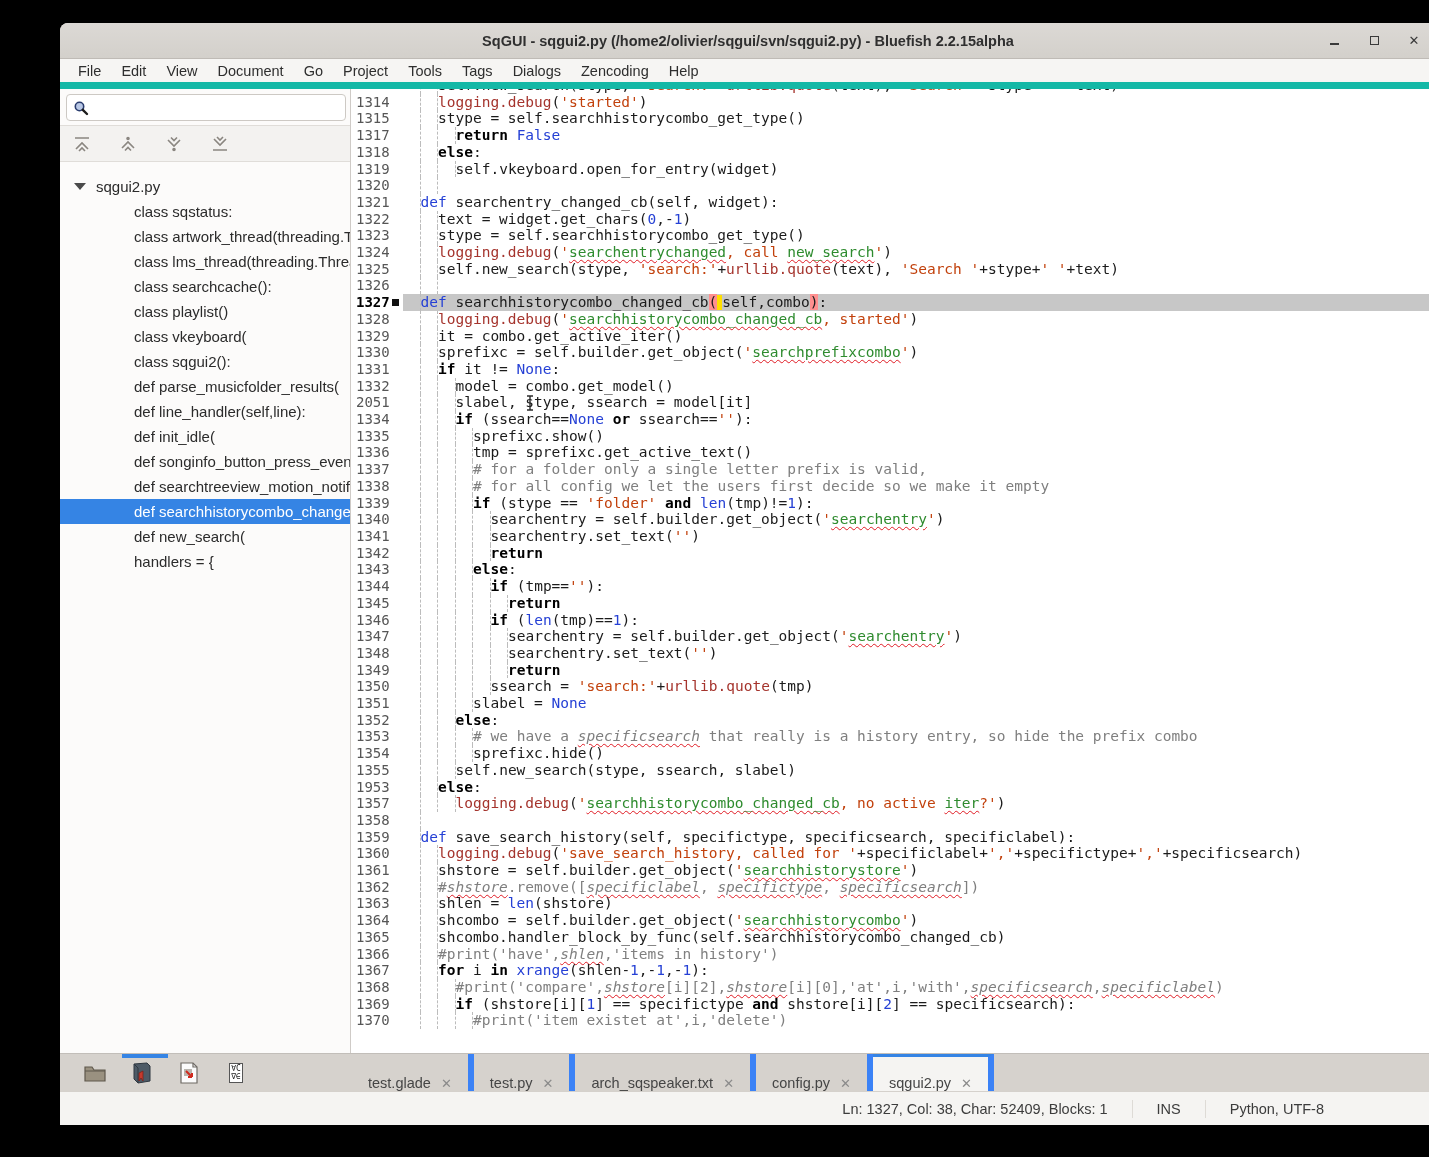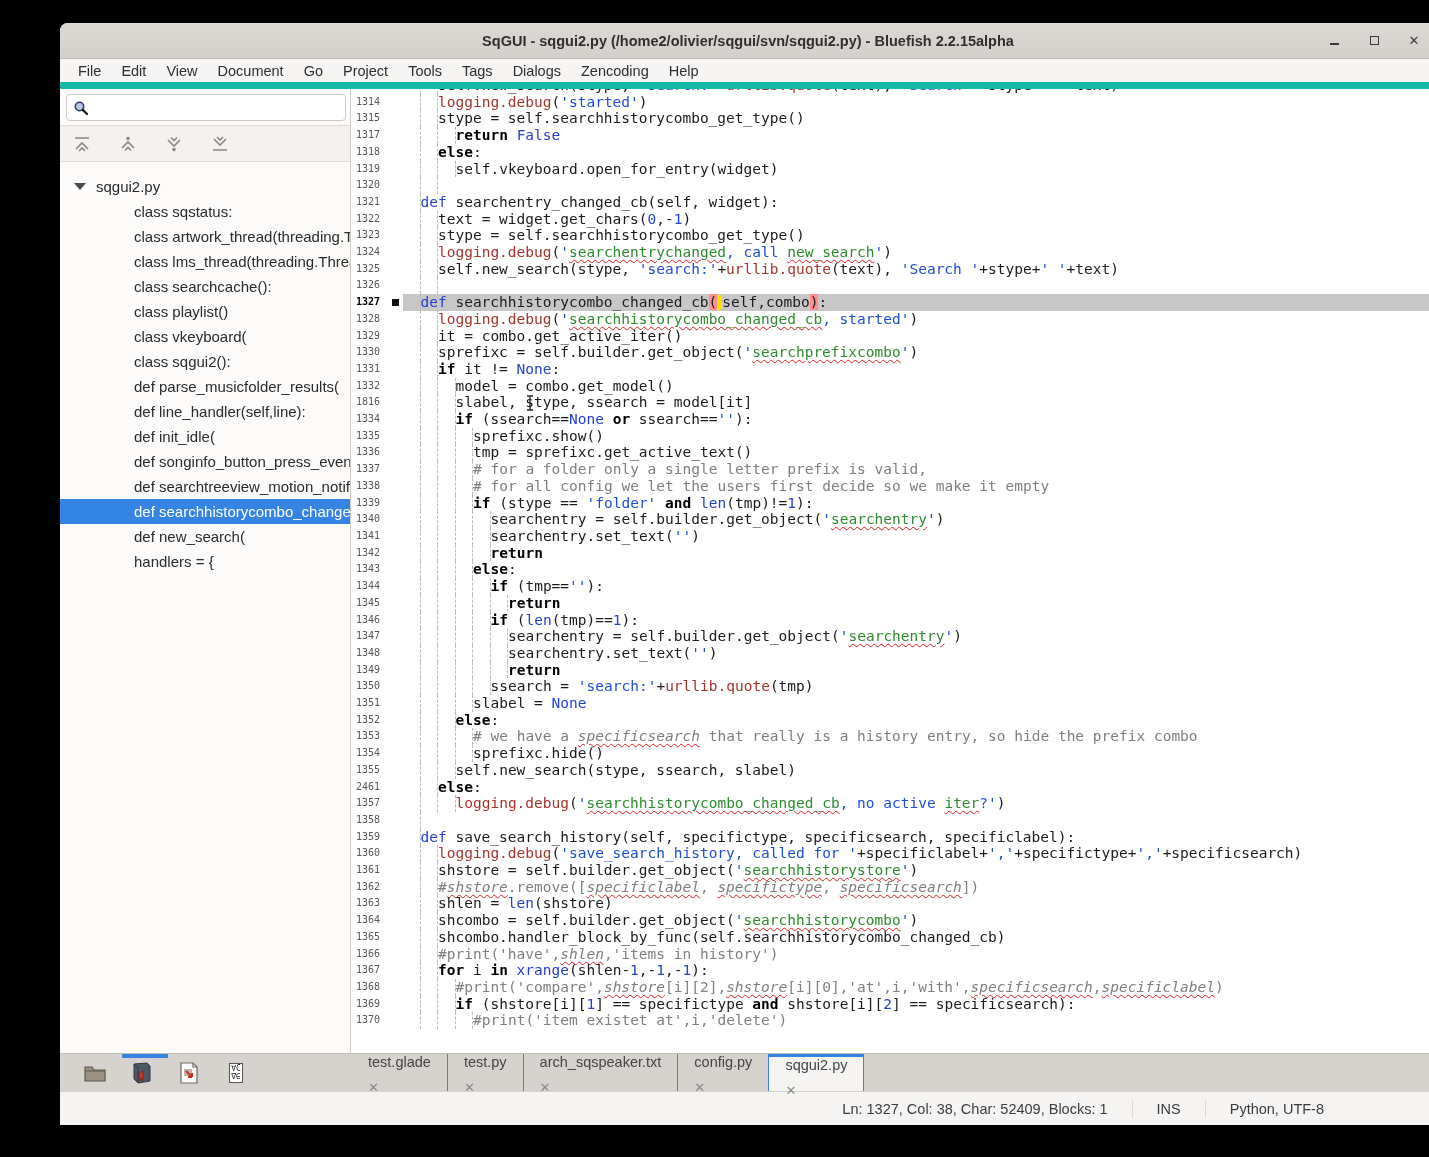--- a/index.html
+++ b/index.html
@@ -40,47 +40,47 @@
               border-top:7px solid #4a4a4a; }
   .tree-item { height:25px; line-height:25px; padding-left:74px; font-size:15px; color:#2b2b2b;
                white-space:nowrap; overflow:hidden; }
   .tree-item.sel { background:#3584e4; color:#fff; }
   
   .editor { flex:1; background:#fff; position:relative; overflow:hidden; }
   .code-lines { position:absolute; left:0; top:-12px; right:0;
                 font-family:"DejaVu Sans Mono", monospace; font-size:14.5px; }
   .line { height:16.71px; line-height:16.71px; white-space:pre; color:#1b1b1b; }
   .line.cur { background:linear-gradient(90deg, rgba(0,0,0,0) 52px, #c7c7c7 52px); }
-  .gut { display:inline-block; width:40px; padding-left:5px; color:#565656; font-size:10px; vertical-align:top; }
+  .gut { display:inline-block; width:40px; padding-left:5px; color:#565656; font-size:14px; vertical-align:top; }
   .gut.bold { font-weight:bold; color:#000; }
   .bmslot { display:inline-block; width:12px; vertical-align:top; position:relative; height:16.71px; }
   .bm { position:absolute; left:1px; top:5px; width:7px; height:7px; background:#111; }
   .ind { display:inline-block; width:17.5px; height:16.71px; vertical-align:top;
          border-right:1px dashed #bcbcbc; padding-right:3px; }
   .p { color:#1b1b1b; }
   .k { color:#000; font-weight:bold; }
   .b { color:#2540d5; }
-  .s { color:#1d4ed8; }
+  .s { color:#c2410c; }
   .su { color:#2e8b2e; text-decoration:underline wavy #e01b24 1px; text-underline-offset:2px; }
   .f { color:#a5342d; }
   .c { color:#7f7f7f; }
   .cu { color:#7f7f7f; font-style:italic; text-decoration:underline wavy #e01b24 1px; text-underline-offset:2px; }
   .br { background:#ff8f8f; }
   .cursor { display:inline-block; width:5px; height:15px; background:#ffdf00; vertical-align:middle; margin-top:-2px; }
   .ibeam { position:absolute; pointer-events:none; }
   
   .bottombar { height:38px; flex:none; display:flex; background:#d6d2cd; border-top:1px solid #c2beb9; }
   .panel-icons { width:292px; flex:none; display:flex; align-items:center; gap:21px; padding-left:22px; position:relative; }
   .panel-indicator { position:absolute; left:62px; top:0; width:46px; height:4px; background:#3584e4; }
   .pbtn { width:26px; height:26px; display:flex; align-items:center; justify-content:center; }
   .charmap-grid { font-size:8px; line-height:8px; color:#222; font-family:"DejaVu Sans Mono",monospace;
                   border:1px solid #555; padding:1px; background:#fff; }
   .tabs { flex:1; display:flex; }
-  .tab { display:flex; align-items:flex-start; gap:10px; padding:0 16px; font-size:14.5px; color:#454545;
-         border-right:1px solid #3b82f6; position:relative;flex-direction:column; }
+  .tab { display:flex; align-items:flex-end; gap:10px; padding:0 16px; font-size:14.5px; color:#454545;
+         border-right:6px solid #3b82f6; position:relative; }
   .tab .close { color:#8a8a8a; font-size:13px; }
   .tab.active { background:#f5f4f2; border-top:3px solid #3584e4; }
   
   .statusbar { height:34px; flex:none; background:#f5f4f2; border-top:1px solid #d5d1cc;
                display:flex; align-items:center; justify-content:flex-end; gap:0; font-size:14.5px; color:#3c3c3c; }
   .status-cell { padding:0 24px; }
   .status-sep { width:1px; height:18px; background:#dedbd6; }
   .status-pad { width:88px; }
   svg { display:block; }
 </style>
@@ -198,21 +198,21 @@
           <div class="line"><span class="gut">1323</span><span class="bmslot"></span><span class="ind"></span><span class="ind"></span><span class="p">stype = self.searchhistorycombo_get_type()</span></div>
           <div class="line"><span class="gut">1324</span><span class="bmslot"></span><span class="ind"></span><span class="ind"></span><span class="f">logging.debug</span><span class="p">(</span><span class="s">'</span><span class="su">searchentrychanged</span><span class="s">, call </span><span class="su">new_search</span><span class="s">'</span><span class="p">)</span></div>
           <div class="line"><span class="gut">1325</span><span class="bmslot"></span><span class="ind"></span><span class="ind"></span><span class="p">self.new_search(stype, </span><span class="s">'search:'</span><span class="p">+</span><span class="f">urllib.quote</span><span class="p">(text), </span><span class="s">'Search '</span><span class="p">+stype+</span><span class="s">' '</span><span class="p">+text)</span></div>
           <div class="line"><span class="gut">1326</span><span class="bmslot"></span><span class="ind"></span><span class="ind"></span></div>
           <div class="line cur"><span class="gut bold">1327</span><span class="bmslot"><span class="bm"></span></span><span class="ind"></span><span class="b">def</span><span class="p"> searchhistorycombo_changed_cb</span><span class="br">(</span><span class="cursor"></span><span class="p">self,combo</span><span class="br">)</span><span class="p">:</span></div>
           <div class="line"><span class="gut">1328</span><span class="bmslot"></span><span class="ind"></span><span class="ind"></span><span class="f">logging.debug</span><span class="p">(</span><span class="s">'</span><span class="su">searchhistorycombo_changed_cb</span><span class="s">, started'</span><span class="p">)</span></div>
           <div class="line"><span class="gut">1329</span><span class="bmslot"></span><span class="ind"></span><span class="ind"></span><span class="p">it = combo.get_active_iter()</span></div>
           <div class="line"><span class="gut">1330</span><span class="bmslot"></span><span class="ind"></span><span class="ind"></span><span class="p">sprefixc = self.builder.get_object(</span><span class="s">'</span><span class="su">searchprefixcombo</span><span class="s">'</span><span class="p">)</span></div>
           <div class="line"><span class="gut">1331</span><span class="bmslot"></span><span class="ind"></span><span class="ind"></span><span class="k">if</span><span class="p"> it != </span><span class="b">None</span><span class="p">:</span></div>
           <div class="line"><span class="gut">1332</span><span class="bmslot"></span><span class="ind"></span><span class="ind"></span><span class="ind"></span><span class="p">model = combo.get_model()</span></div>
-          <div class="line"><span class="gut">1816</span><span class="bmslot"></span><span class="ind"></span><span class="ind"></span><span class="ind"></span><span class="p">slabel, stype, ssearch = model[it]</span></div>
+          <div class="line"><span class="gut">2051</span><span class="bmslot"></span><span class="ind"></span><span class="ind"></span><span class="ind"></span><span class="p">slabel, stype, ssearch = model[it]</span></div>
           <div class="line"><span class="gut">1334</span><span class="bmslot"></span><span class="ind"></span><span class="ind"></span><span class="ind"></span><span class="k">if</span><span class="p"> (ssearch==</span><span class="b">None</span><span class="p"> </span><span class="k">or</span><span class="p"> ssearch==</span><span class="s">''</span><span class="p">):</span></div>
           <div class="line"><span class="gut">1335</span><span class="bmslot"></span><span class="ind"></span><span class="ind"></span><span class="ind"></span><span class="ind"></span><span class="p">sprefixc.show()</span></div>
           <div class="line"><span class="gut">1336</span><span class="bmslot"></span><span class="ind"></span><span class="ind"></span><span class="ind"></span><span class="ind"></span><span class="p">tmp = sprefixc.get_active_text()</span></div>
           <div class="line"><span class="gut">1337</span><span class="bmslot"></span><span class="ind"></span><span class="ind"></span><span class="ind"></span><span class="ind"></span><span class="c"># for a folder only a single letter prefix is valid,</span></div>
           <div class="line"><span class="gut">1338</span><span class="bmslot"></span><span class="ind"></span><span class="ind"></span><span class="ind"></span><span class="ind"></span><span class="c"># for all config we let the users first decide so we make it empty</span></div>
           <div class="line"><span class="gut">1339</span><span class="bmslot"></span><span class="ind"></span><span class="ind"></span><span class="ind"></span><span class="ind"></span><span class="k">if</span><span class="p"> (stype == </span><span class="s">'folder'</span><span class="p"> </span><span class="k">and</span><span class="p"> </span><span class="b">len</span><span class="p">(tmp)!=</span><span class="b">1</span><span class="p">):</span></div>
           <div class="line"><span class="gut">1340</span><span class="bmslot"></span><span class="ind"></span><span class="ind"></span><span class="ind"></span><span class="ind"></span><span class="ind"></span><span class="p">searchentry = self.builder.get_object(</span><span class="s">'</span><span class="su">searchentry</span><span class="s">'</span><span class="p">)</span></div>
           <div class="line"><span class="gut">1341</span><span class="bmslot"></span><span class="ind"></span><span class="ind"></span><span class="ind"></span><span class="ind"></span><span class="ind"></span><span class="p">searchentry.set_text(</span><span class="s">''</span><span class="p">)</span></div>
           <div class="line"><span class="gut">1342</span><span class="bmslot"></span><span class="ind"></span><span class="ind"></span><span class="ind"></span><span class="ind"></span><span class="ind"></span><span class="k">return</span></div>
           <div class="line"><span class="gut">1343</span><span class="bmslot"></span><span class="ind"></span><span class="ind"></span><span class="ind"></span><span class="ind"></span><span class="k">else</span><span class="p">:</span></div>
@@ -221,21 +221,21 @@
           <div class="line"><span class="gut">1346</span><span class="bmslot"></span><span class="ind"></span><span class="ind"></span><span class="ind"></span><span class="ind"></span><span class="ind"></span><span class="k">if</span><span class="p"> (</span><span class="b">len</span><span class="p">(tmp)==</span><span class="b">1</span><span class="p">):</span></div>
           <div class="line"><span class="gut">1347</span><span class="bmslot"></span><span class="ind"></span><span class="ind"></span><span class="ind"></span><span class="ind"></span><span class="ind"></span><span class="ind"></span><span class="p">searchentry = self.builder.get_object(</span><span class="s">'</span><span class="su">searchentry</span><span class="s">'</span><span class="p">)</span></div>
           <div class="line"><span class="gut">1348</span><span class="bmslot"></span><span class="ind"></span><span class="ind"></span><span class="ind"></span><span class="ind"></span><span class="ind"></span><span class="ind"></span><span class="p">searchentry.set_text(</span><span class="s">''</span><span class="p">)</span></div>
           <div class="line"><span class="gut">1349</span><span class="bmslot"></span><span class="ind"></span><span class="ind"></span><span class="ind"></span><span class="ind"></span><span class="ind"></span><span class="ind"></span><span class="k">return</span></div>
           <div class="line"><span class="gut">1350</span><span class="bmslot"></span><span class="ind"></span><span class="ind"></span><span class="ind"></span><span class="ind"></span><span class="ind"></span><span class="p">ssearch = </span><span class="s">'search:'</span><span class="p">+</span><span class="f">urllib.quote</span><span class="p">(tmp)</span></div>
           <div class="line"><span class="gut">1351</span><span class="bmslot"></span><span class="ind"></span><span class="ind"></span><span class="ind"></span><span class="ind"></span><span class="p">slabel = </span><span class="b">None</span></div>
           <div class="line"><span class="gut">1352</span><span class="bmslot"></span><span class="ind"></span><span class="ind"></span><span class="ind"></span><span class="k">else</span><span class="p">:</span></div>
           <div class="line"><span class="gut">1353</span><span class="bmslot"></span><span class="ind"></span><span class="ind"></span><span class="ind"></span><span class="ind"></span><span class="c"># we have a </span><span class="cu">specificsearch</span><span class="c"> that really is a history entry, so hide the prefix combo</span></div>
           <div class="line"><span class="gut">1354</span><span class="bmslot"></span><span class="ind"></span><span class="ind"></span><span class="ind"></span><span class="ind"></span><span class="p">sprefixc.hide()</span></div>
           <div class="line"><span class="gut">1355</span><span class="bmslot"></span><span class="ind"></span><span class="ind"></span><span class="ind"></span><span class="p">self.new_search(stype, ssearch, slabel)</span></div>
-          <div class="line"><span class="gut">2461</span><span class="bmslot"></span><span class="ind"></span><span class="ind"></span><span class="k">else</span><span class="p">:</span></div>
+          <div class="line"><span class="gut">1953</span><span class="bmslot"></span><span class="ind"></span><span class="ind"></span><span class="k">else</span><span class="p">:</span></div>
           <div class="line"><span class="gut">1357</span><span class="bmslot"></span><span class="ind"></span><span class="ind"></span><span class="ind"></span><span class="f">logging.debug</span><span class="p">(</span><span class="s">'</span><span class="su">searchhistorycombo_changed_cb</span><span class="s">, no active </span><span class="su">iter</span><span class="s">?'</span><span class="p">)</span></div>
           <div class="line"><span class="gut">1358</span><span class="bmslot"></span><span class="ind"></span></div>
           <div class="line"><span class="gut">1359</span><span class="bmslot"></span><span class="ind"></span><span class="b">def</span><span class="p"> save_search_history(self, specifictype, specificsearch, specificlabel):</span></div>
           <div class="line"><span class="gut">1360</span><span class="bmslot"></span><span class="ind"></span><span class="ind"></span><span class="f">logging.debug</span><span class="p">(</span><span class="s">'save_search_history, called for '</span><span class="p">+specificlabel+</span><span class="s">','</span><span class="p">+specifictype+</span><span class="s">','</span><span class="p">+specificsearch)</span></div>
           <div class="line"><span class="gut">1361</span><span class="bmslot"></span><span class="ind"></span><span class="ind"></span><span class="p">shstore = self.builder.get_object(</span><span class="s">'</span><span class="su">searchhistorystore</span><span class="s">'</span><span class="p">)</span></div>
           <div class="line"><span class="gut">1362</span><span class="bmslot"></span><span class="ind"></span><span class="ind"></span><span class="c">#</span><span class="cu">shstore</span><span class="c">.remove([</span><span class="cu">specificlabel</span><span class="c">, </span><span class="cu">specifictype</span><span class="c">, </span><span class="cu">specificsearch</span><span class="c">])</span></div>
           <div class="line"><span class="gut">1363</span><span class="bmslot"></span><span class="ind"></span><span class="ind"></span><span class="p">shlen = </span><span class="b">len</span><span class="p">(shstore)</span></div>
           <div class="line"><span class="gut">1364</span><span class="bmslot"></span><span class="ind"></span><span class="ind"></span><span class="p">shcombo = self.builder.get_object(</span><span class="s">'</span><span class="su">searchhistorycombo</span><span class="s">'</span><span class="p">)</span></div>
           <div class="line"><span class="gut">1365</span><span class="bmslot"></span><span class="ind"></span><span class="ind"></span><span class="p">shcombo.handler_block_by_func(self.searchhistorycombo_changed_cb)</span></div>
           <div class="line"><span class="gut">1366</span><span class="bmslot"></span><span class="ind"></span><span class="ind"></span><span class="c">#print('have',</span><span class="cu">shlen</span><span class="c">,'items in history')</span></div>

